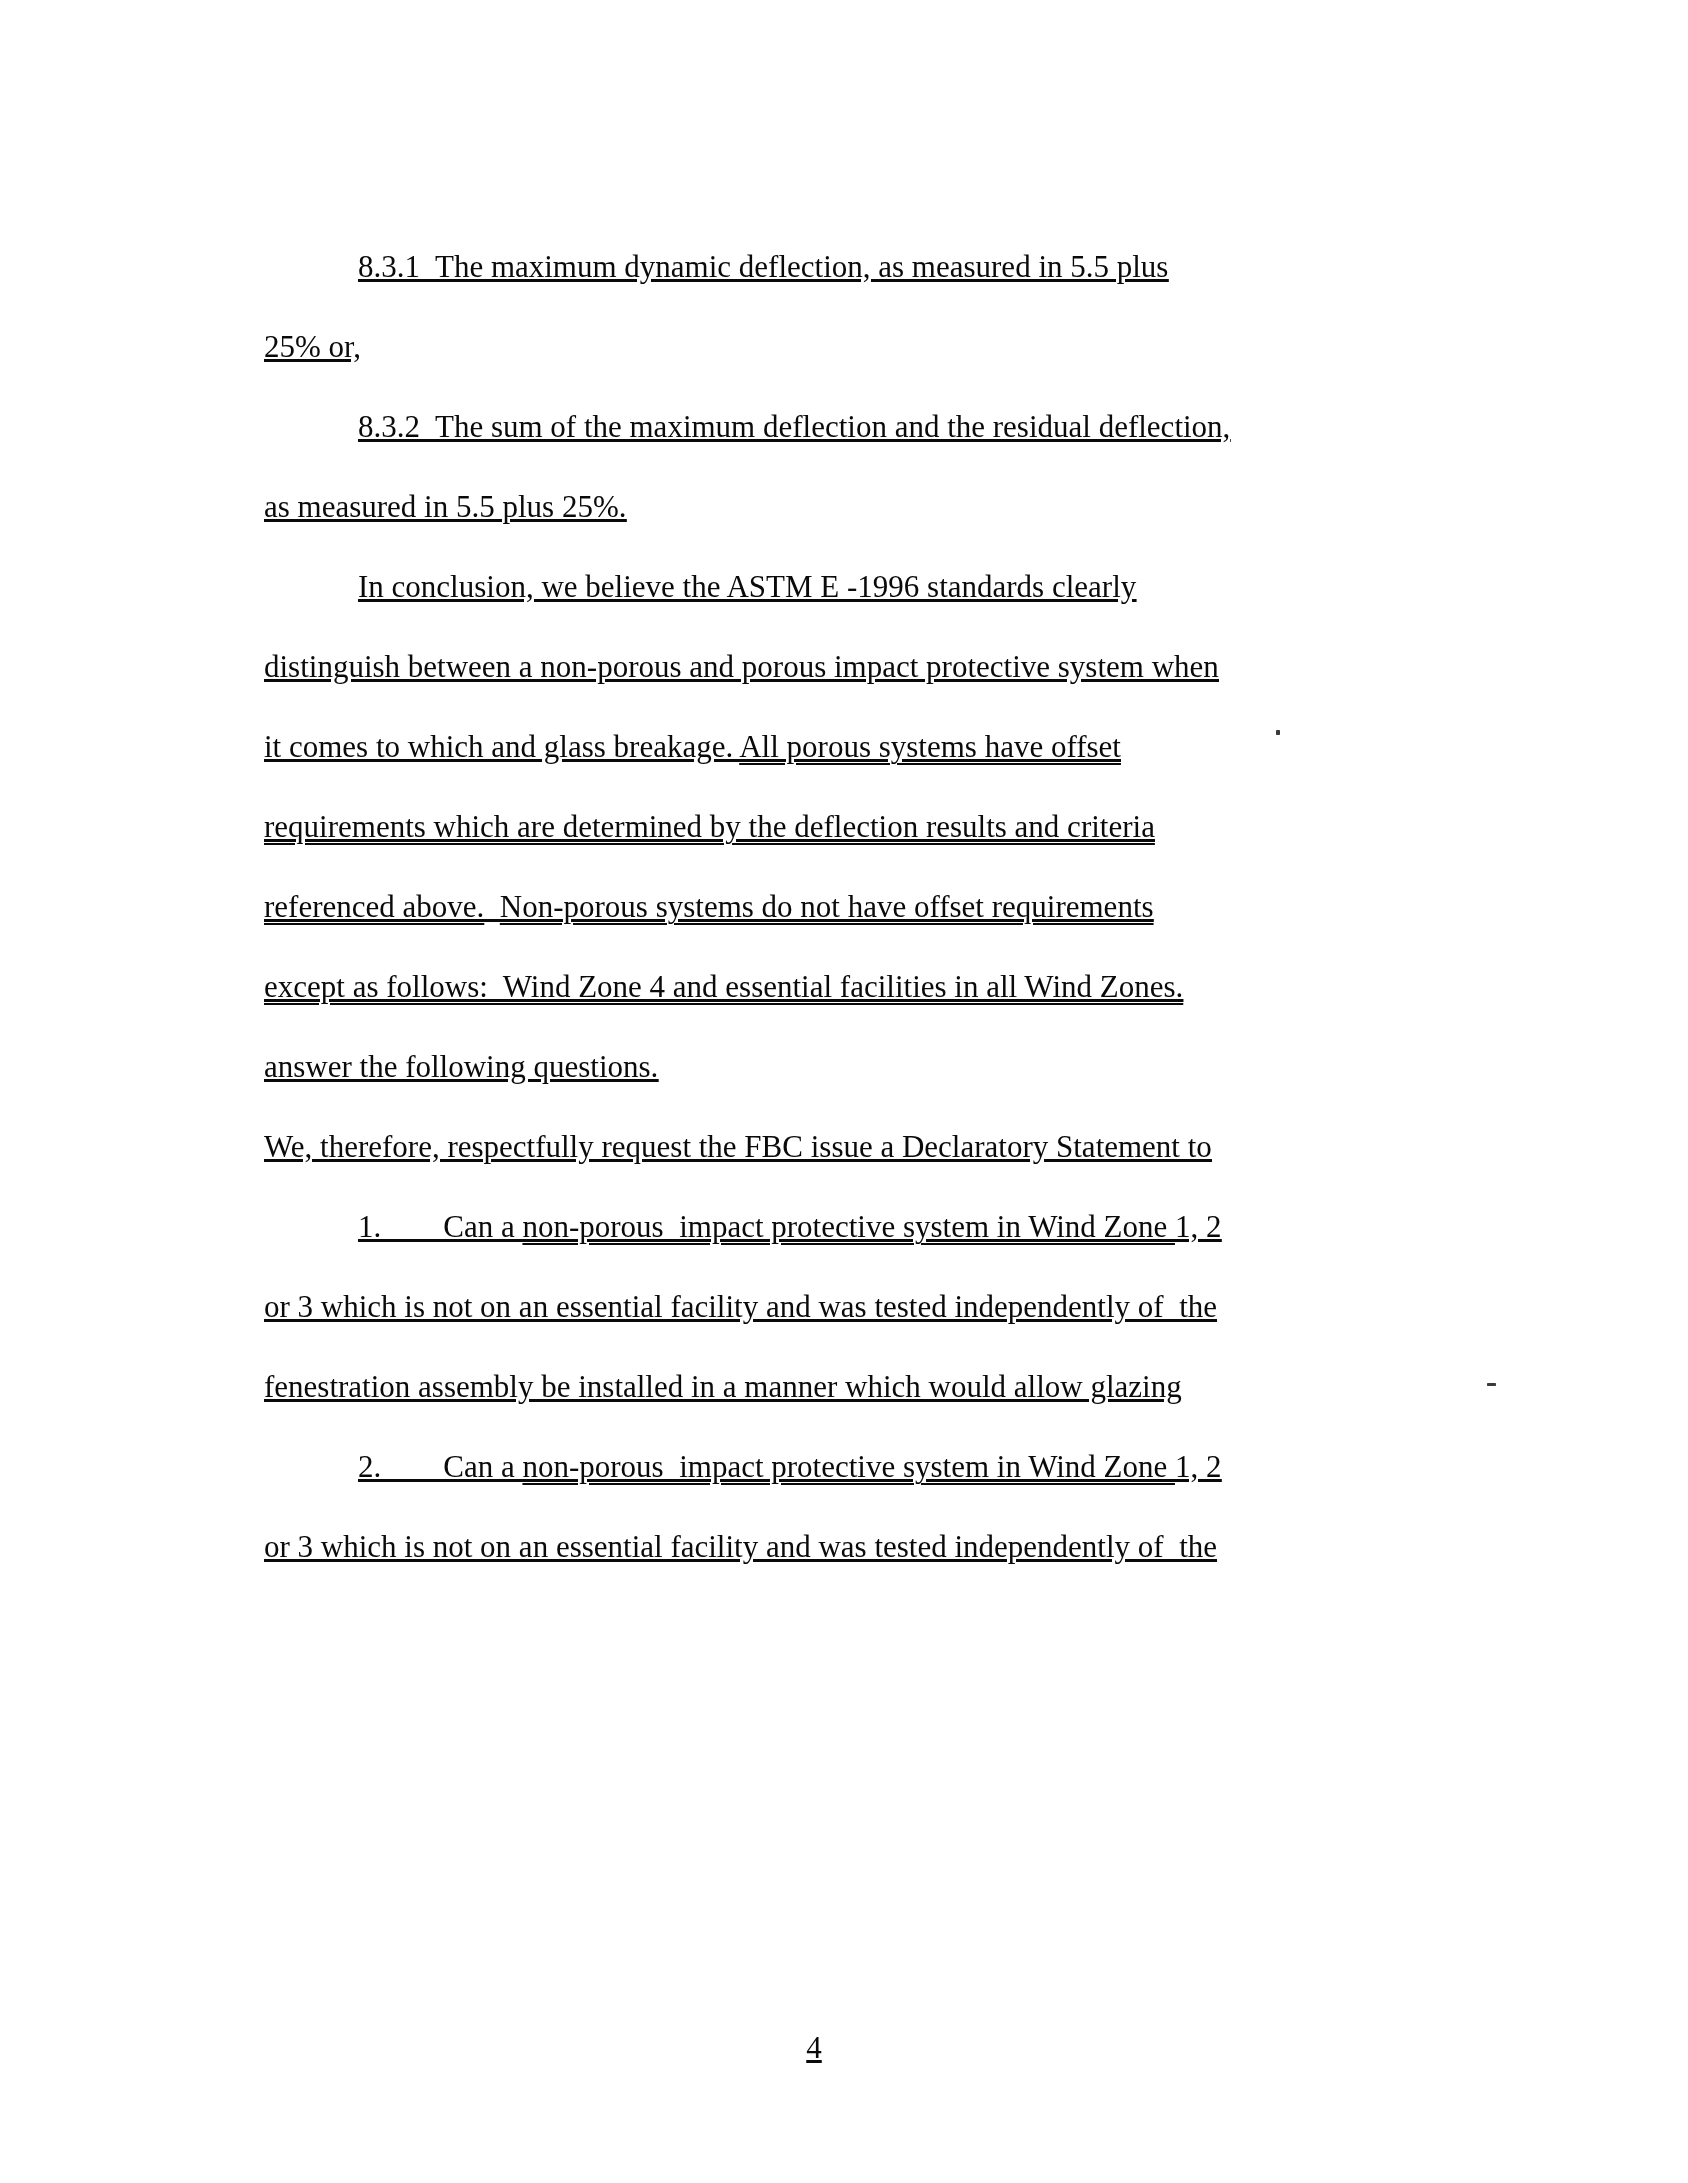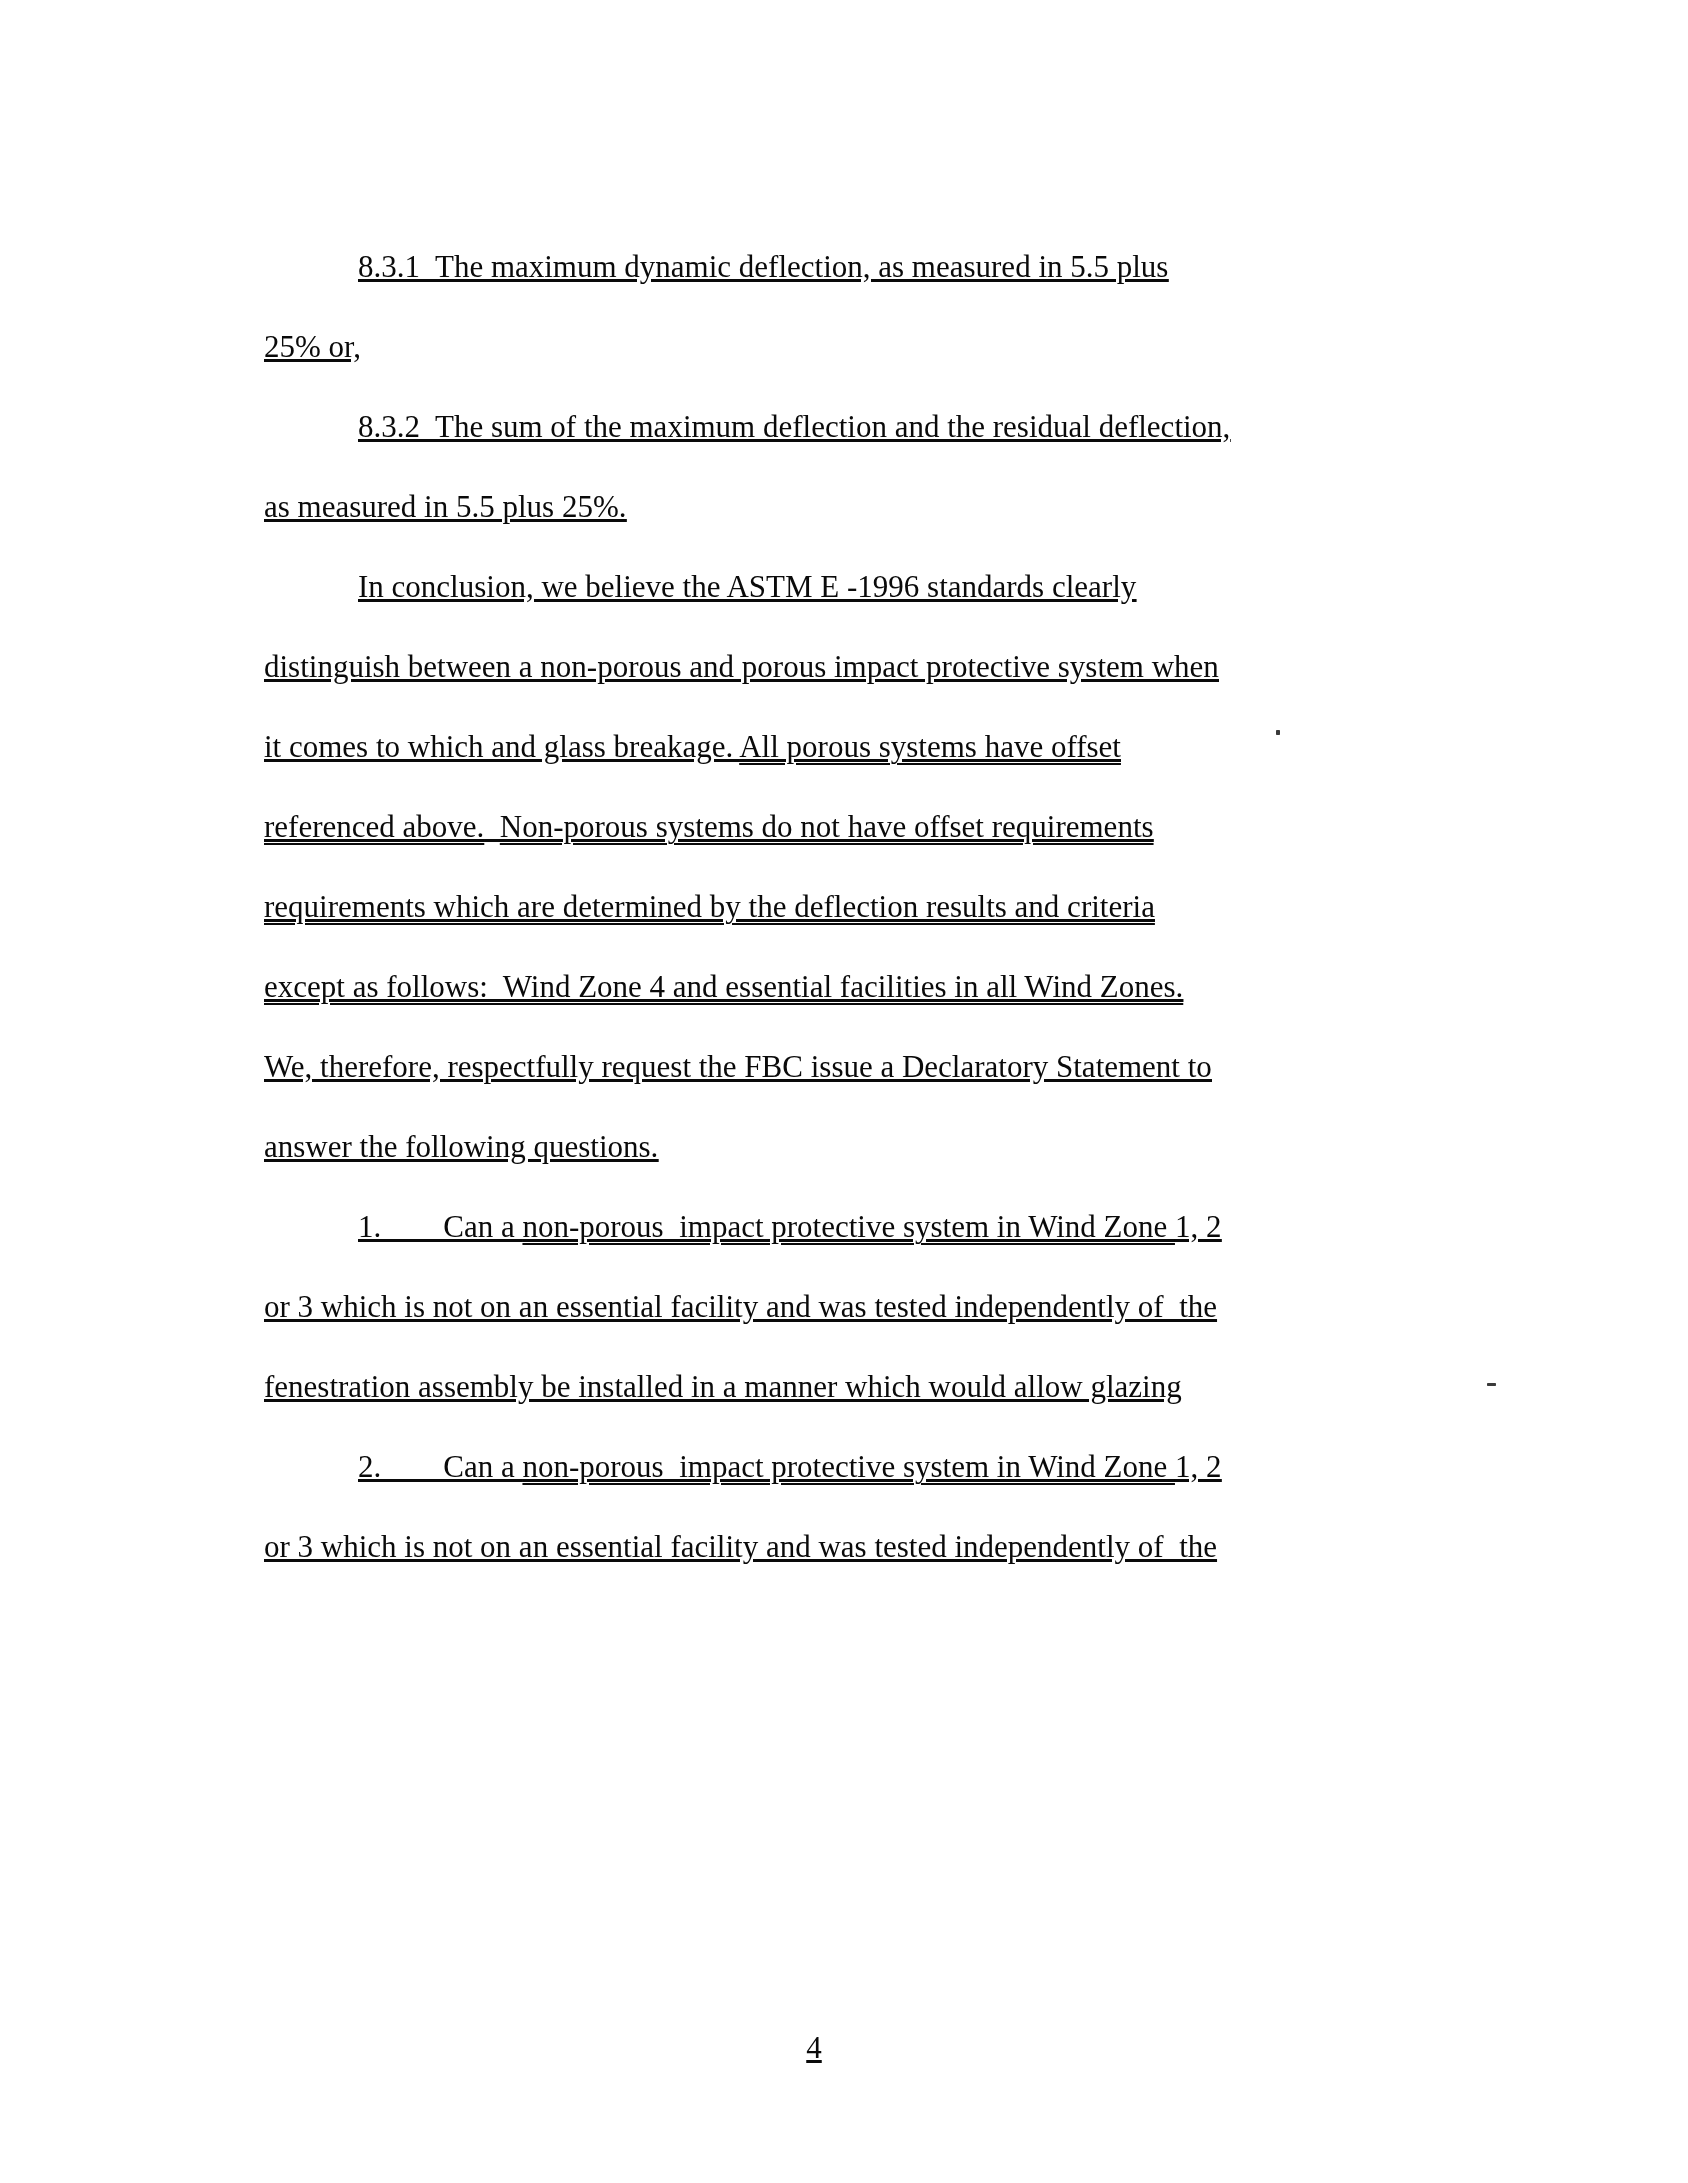--- a/index.html
+++ b/index.html
@@ -58,25 +58,25 @@
 
 <div class="page">
   <div class="content">
       <div class="line indent"><span>8.3.1  The maximum dynamic deflection, as measured in 5.5 plus</span></div>
       <div class="line"><span>25% or,</span></div>
       <div class="line indent"><span>8.3.2  The sum of the maximum deflection and the residual deflection,</span></div>
       <div class="line"><span>as measured in 5.5 plus 25%.</span></div>
       <div class="line indent"><span>In conclusion, we believe the ASTM E -1996 standards clearly</span></div>
       <div class="line"><span>distinguish between a non-porous and porous impact protective system when</span></div>
       <div class="line"><span>it comes to which and glass breakage. </span><span class="underline">All porous systems have offset</span></div>
+      <div class="line"><span class="underline">requirements which are determined by the deflection results and criteria</span></div>
       <div class="line"><span class="underline">referenced above.</span><span>  </span><span class="underline">Non-porous systems do not have offset requirements</span></div>
-      <div class="line"><span class="underline">requirements which are determined by the deflection results and criteria</span></div>
       <div class="line"><span class="underline">except as follows:  Wind Zone 4 and essential facilities in all Wind Zones.</span></div>
+      <div class="line"><span>answer the following questions.</span></div>
       <div class="line"><span>We, therefore, respectfully request the FBC issue a Declaratory Statement to</span></div>
-      <div class="line"><span>answer the following questions.</span></div>
       <div class="line indent"><span>1.        Can a </span><span class="underline">non-porous  impact protective system in Wind Zone </span><span>1, 2</span></div>
       <div class="line"><span>or 3 which is not on an essential facility and was tested independently of  the</span></div>
       <div class="line"><span>fenestration assembly be installed in a manner which would allow glazing</span></div>
       <div class="line indent"><span>2.        Can a </span><span class="underline">non-porous  impact protective system in Wind Zone </span><span>1, 2</span></div>
       <div class="line"><span>or 3 which is not on an essential facility and was tested independently of  the</span></div>
     </div>
   <div class="page-number">4</div>
   <div class="artifact artifact-dot" style="left:1276px; top:730px;"></div>
   <div class="artifact artifact-dash" style="left:1487px; top:1383px;"></div>
 </div>

